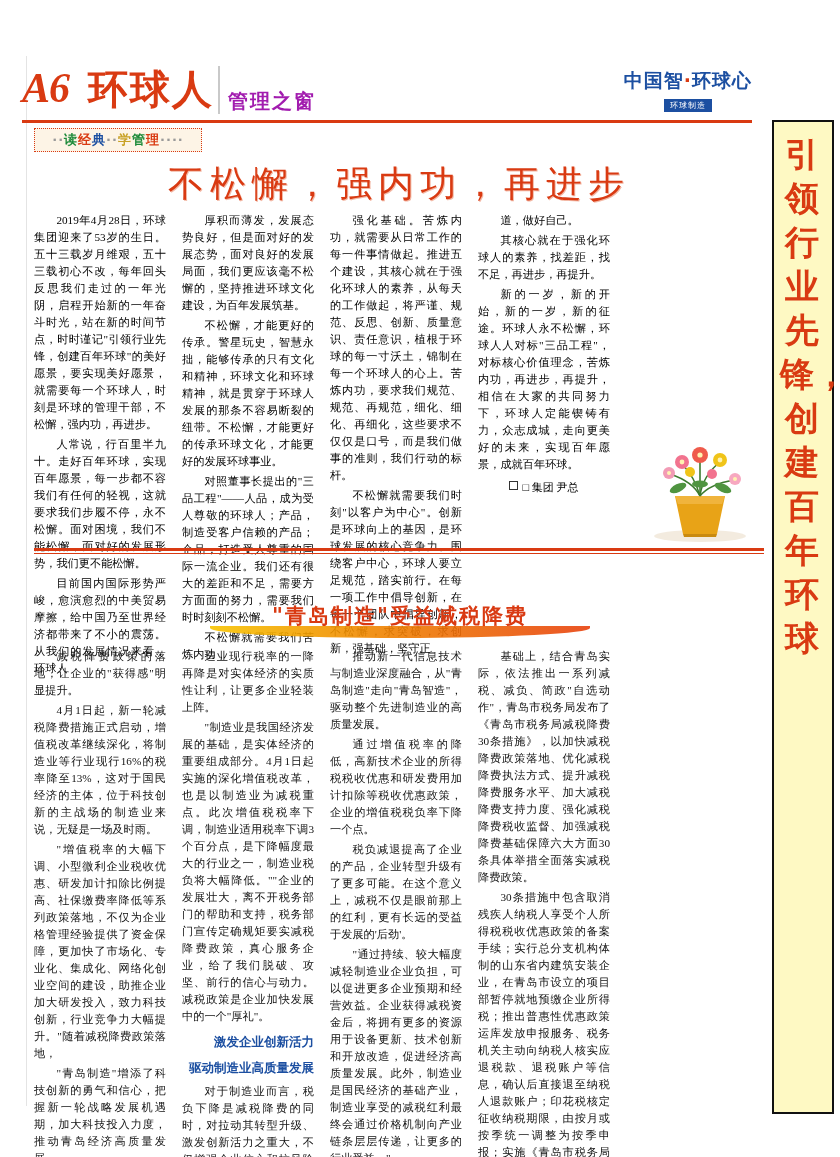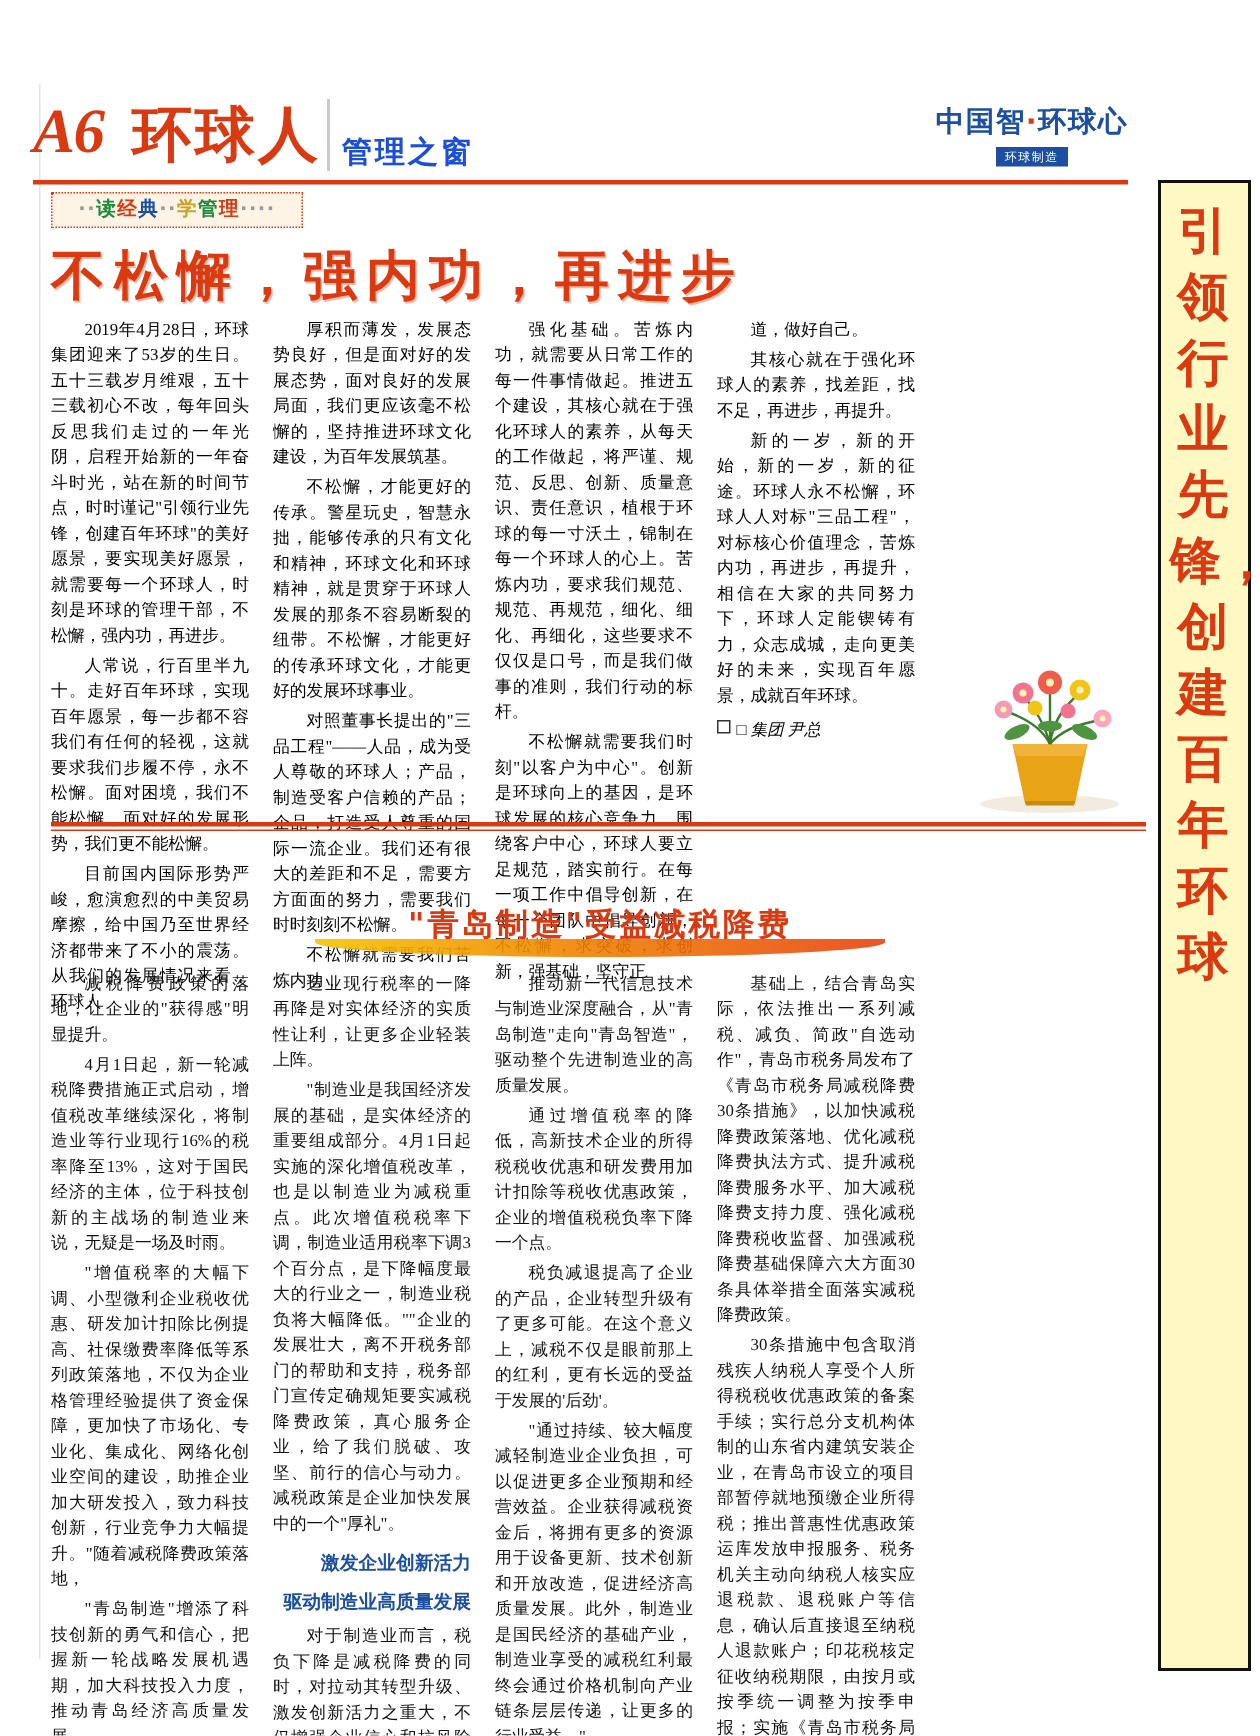--- a/index.html
+++ b/index.html
@@ -51,21 +51,21 @@
     position: absolute;
     left: 196px; top: 4px;
     width: 2px; height: 48px;
     background: #c9c9c9;
   }
   .mast-sub {
     position: absolute;
     left: 206px; top: 26px;
     font-size: 20px;
     font-weight: bold;
-    color: #1d4ed8;
+    color: #a21caf;
     letter-spacing: 2px;
     font-family: "DejaVu Sans", "Liberation Sans", sans-serif;
   }
   .mast-rule {
     position: absolute;
     left: 0; top: 58px;
     width: 730px; height: 3px;
     background: #d93a12;
   }
   .mast-logo {
@@ -110,23 +110,23 @@
   .kicker .c2 { color: #d93a12; }
   .kicker .c3 { color: #1c4fa1; }
   .kicker .c4 { color: #c9a227; }
   .kicker .dots { color: #999; }
 
   
   .headline {
     position: absolute;
     left: 34px; top: 160px;
     width: 730px;
-    text-align: left;
+    text-align: center;
     font-size: 36px;
-    font-weight: bold;
+    font-weight: normal;
     color: #d93a12;
     letter-spacing: 6px;
     font-family: "DejaVu Sans", "Liberation Sans", sans-serif;
     text-shadow: 1px 1px 0 #f3b9a6;
   }
 
   
   .article-top {
     position: absolute;
     left: 34px; top: 212px;
@@ -140,24 +140,23 @@
     line-height: 17px;
     text-align: justify;
     color: #000;
   }
   .col p { margin: 0 0 3px 0; text-indent: 2em; }
   .col.c0 { left: 0; }
   .col.c1 { left: 148px; }
   .col.c2 { left: 296px; }
   .col.c3 { left: 444px; }
   .sign {
-    text-align: left;
+    text-align: center;
     margin-top: 6px;
     font-size: 11px;
-    font-style: italic;
   }
   .sign .box {
     display: inline-block;
     width: 7px; height: 7px;
     border: 1px solid #333;
     margin-right: 4px;
     vertical-align: 1px;
   }
 
   

